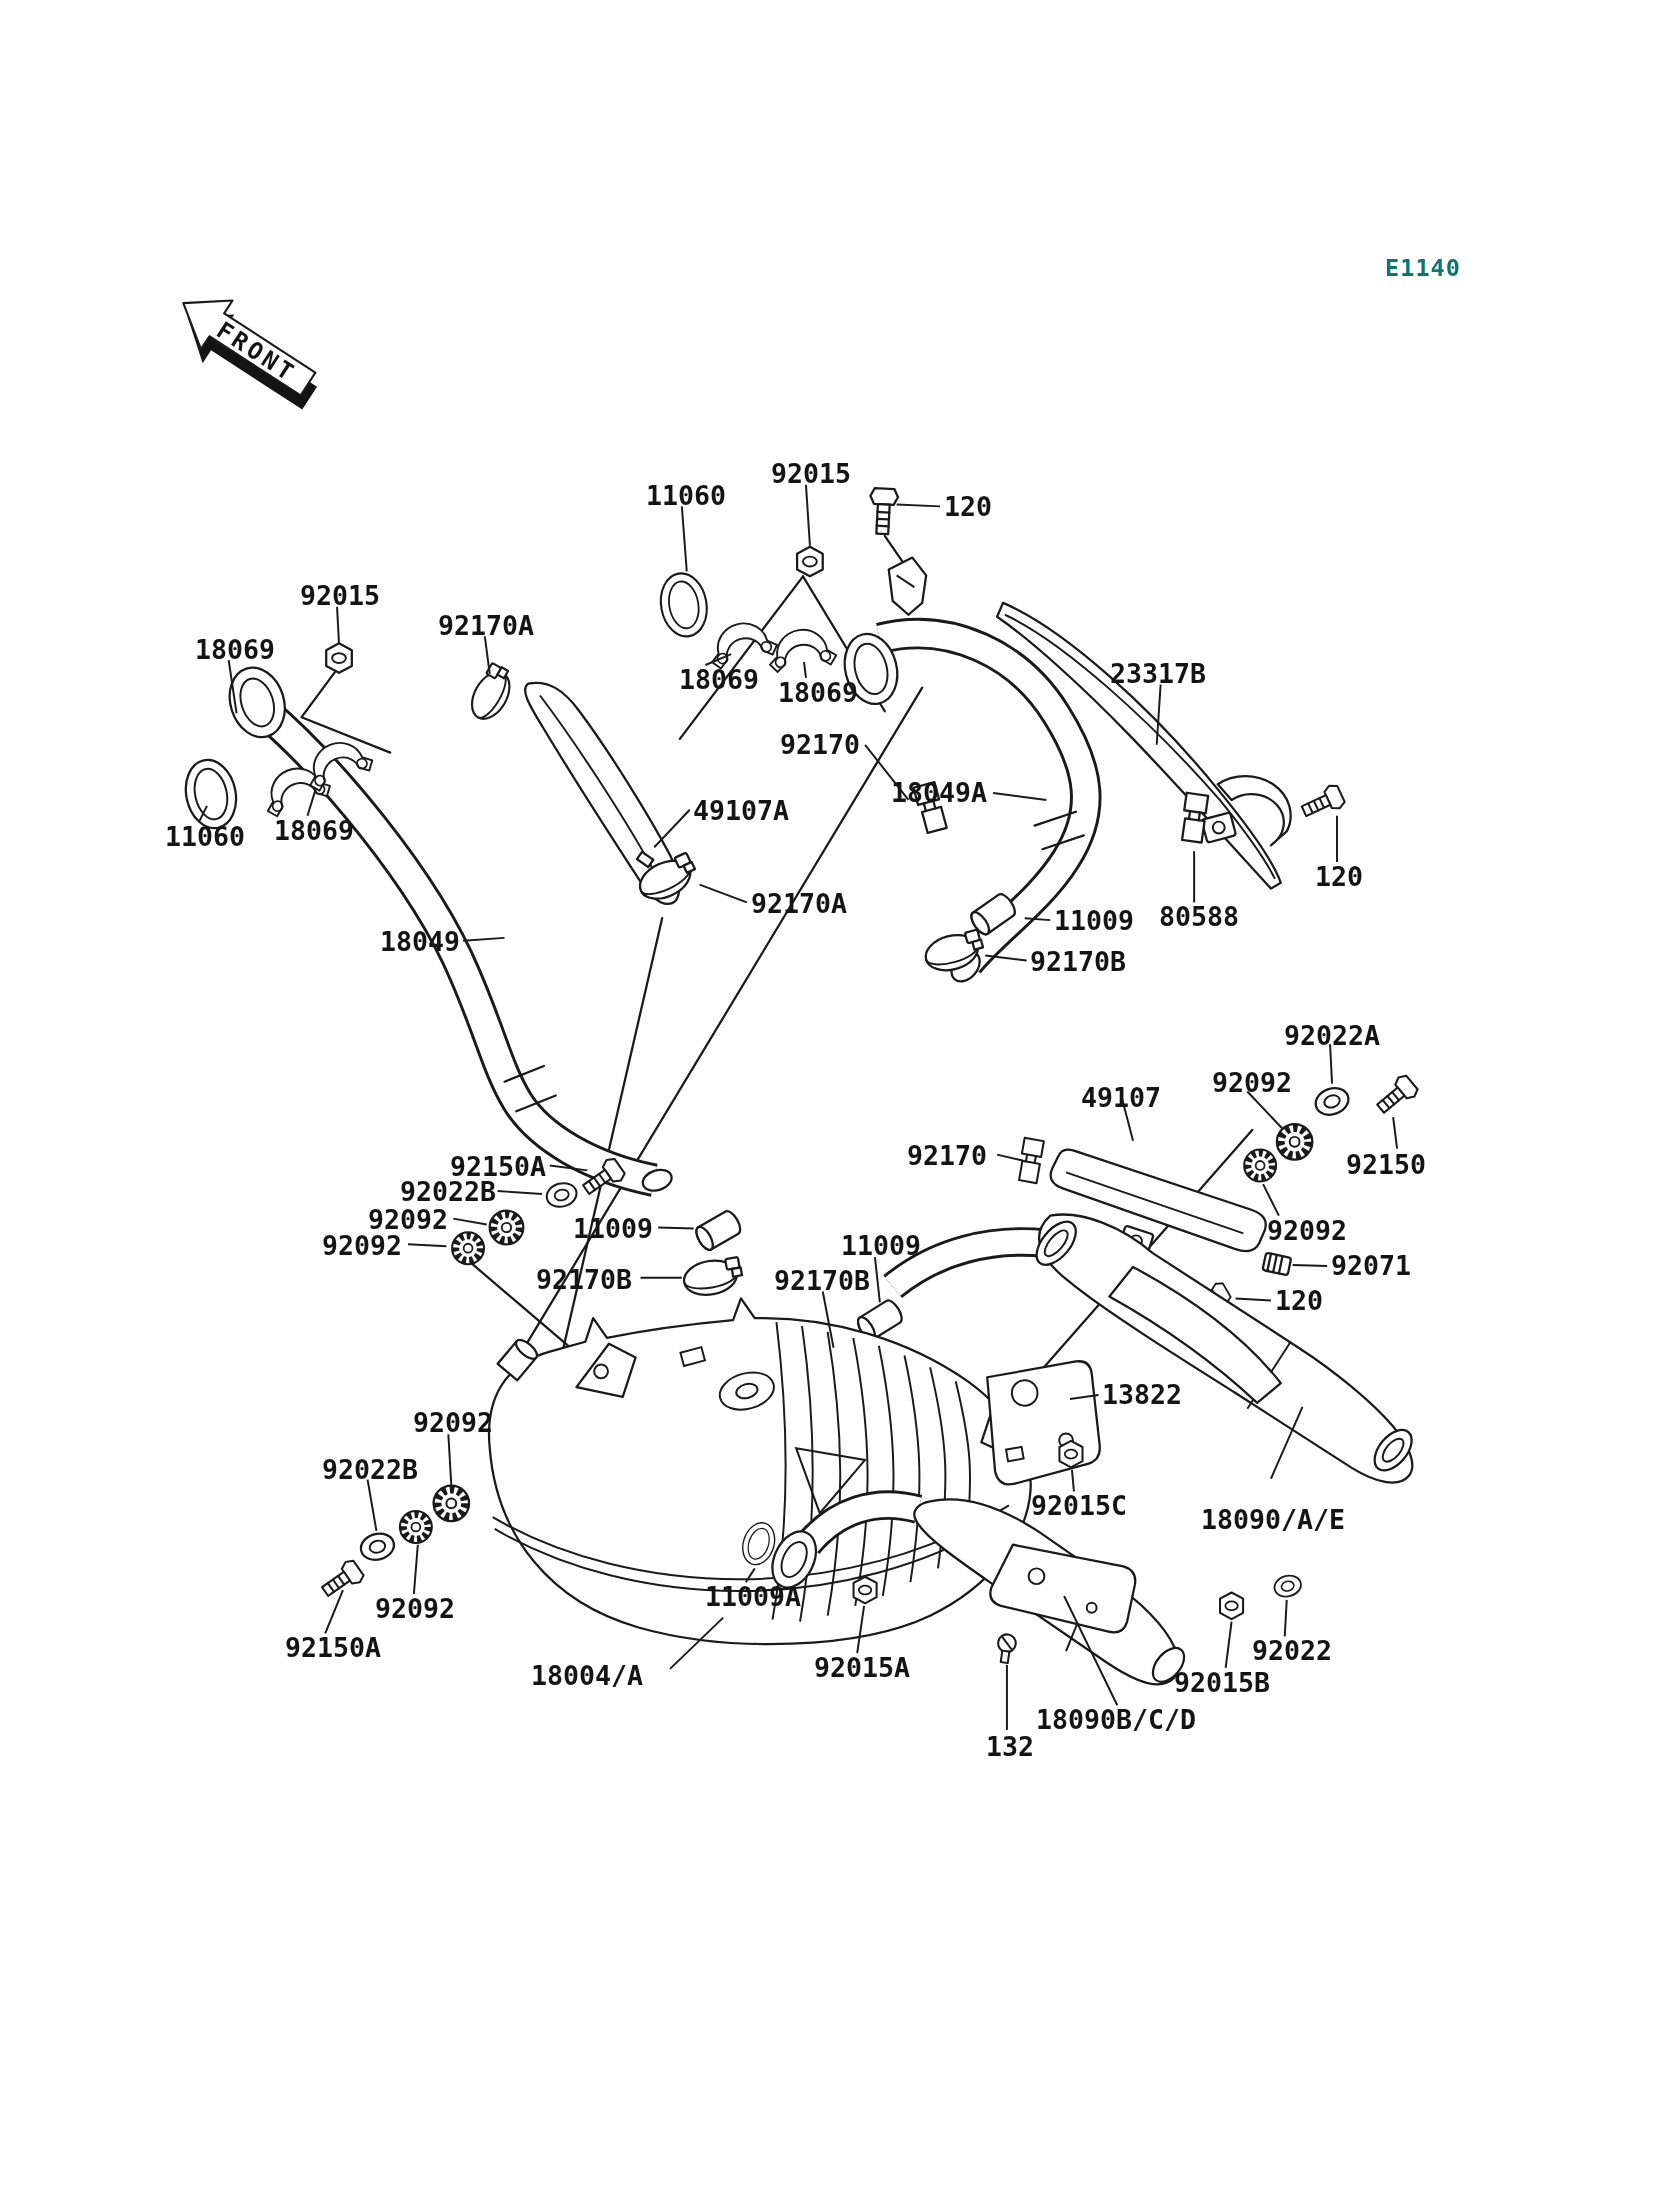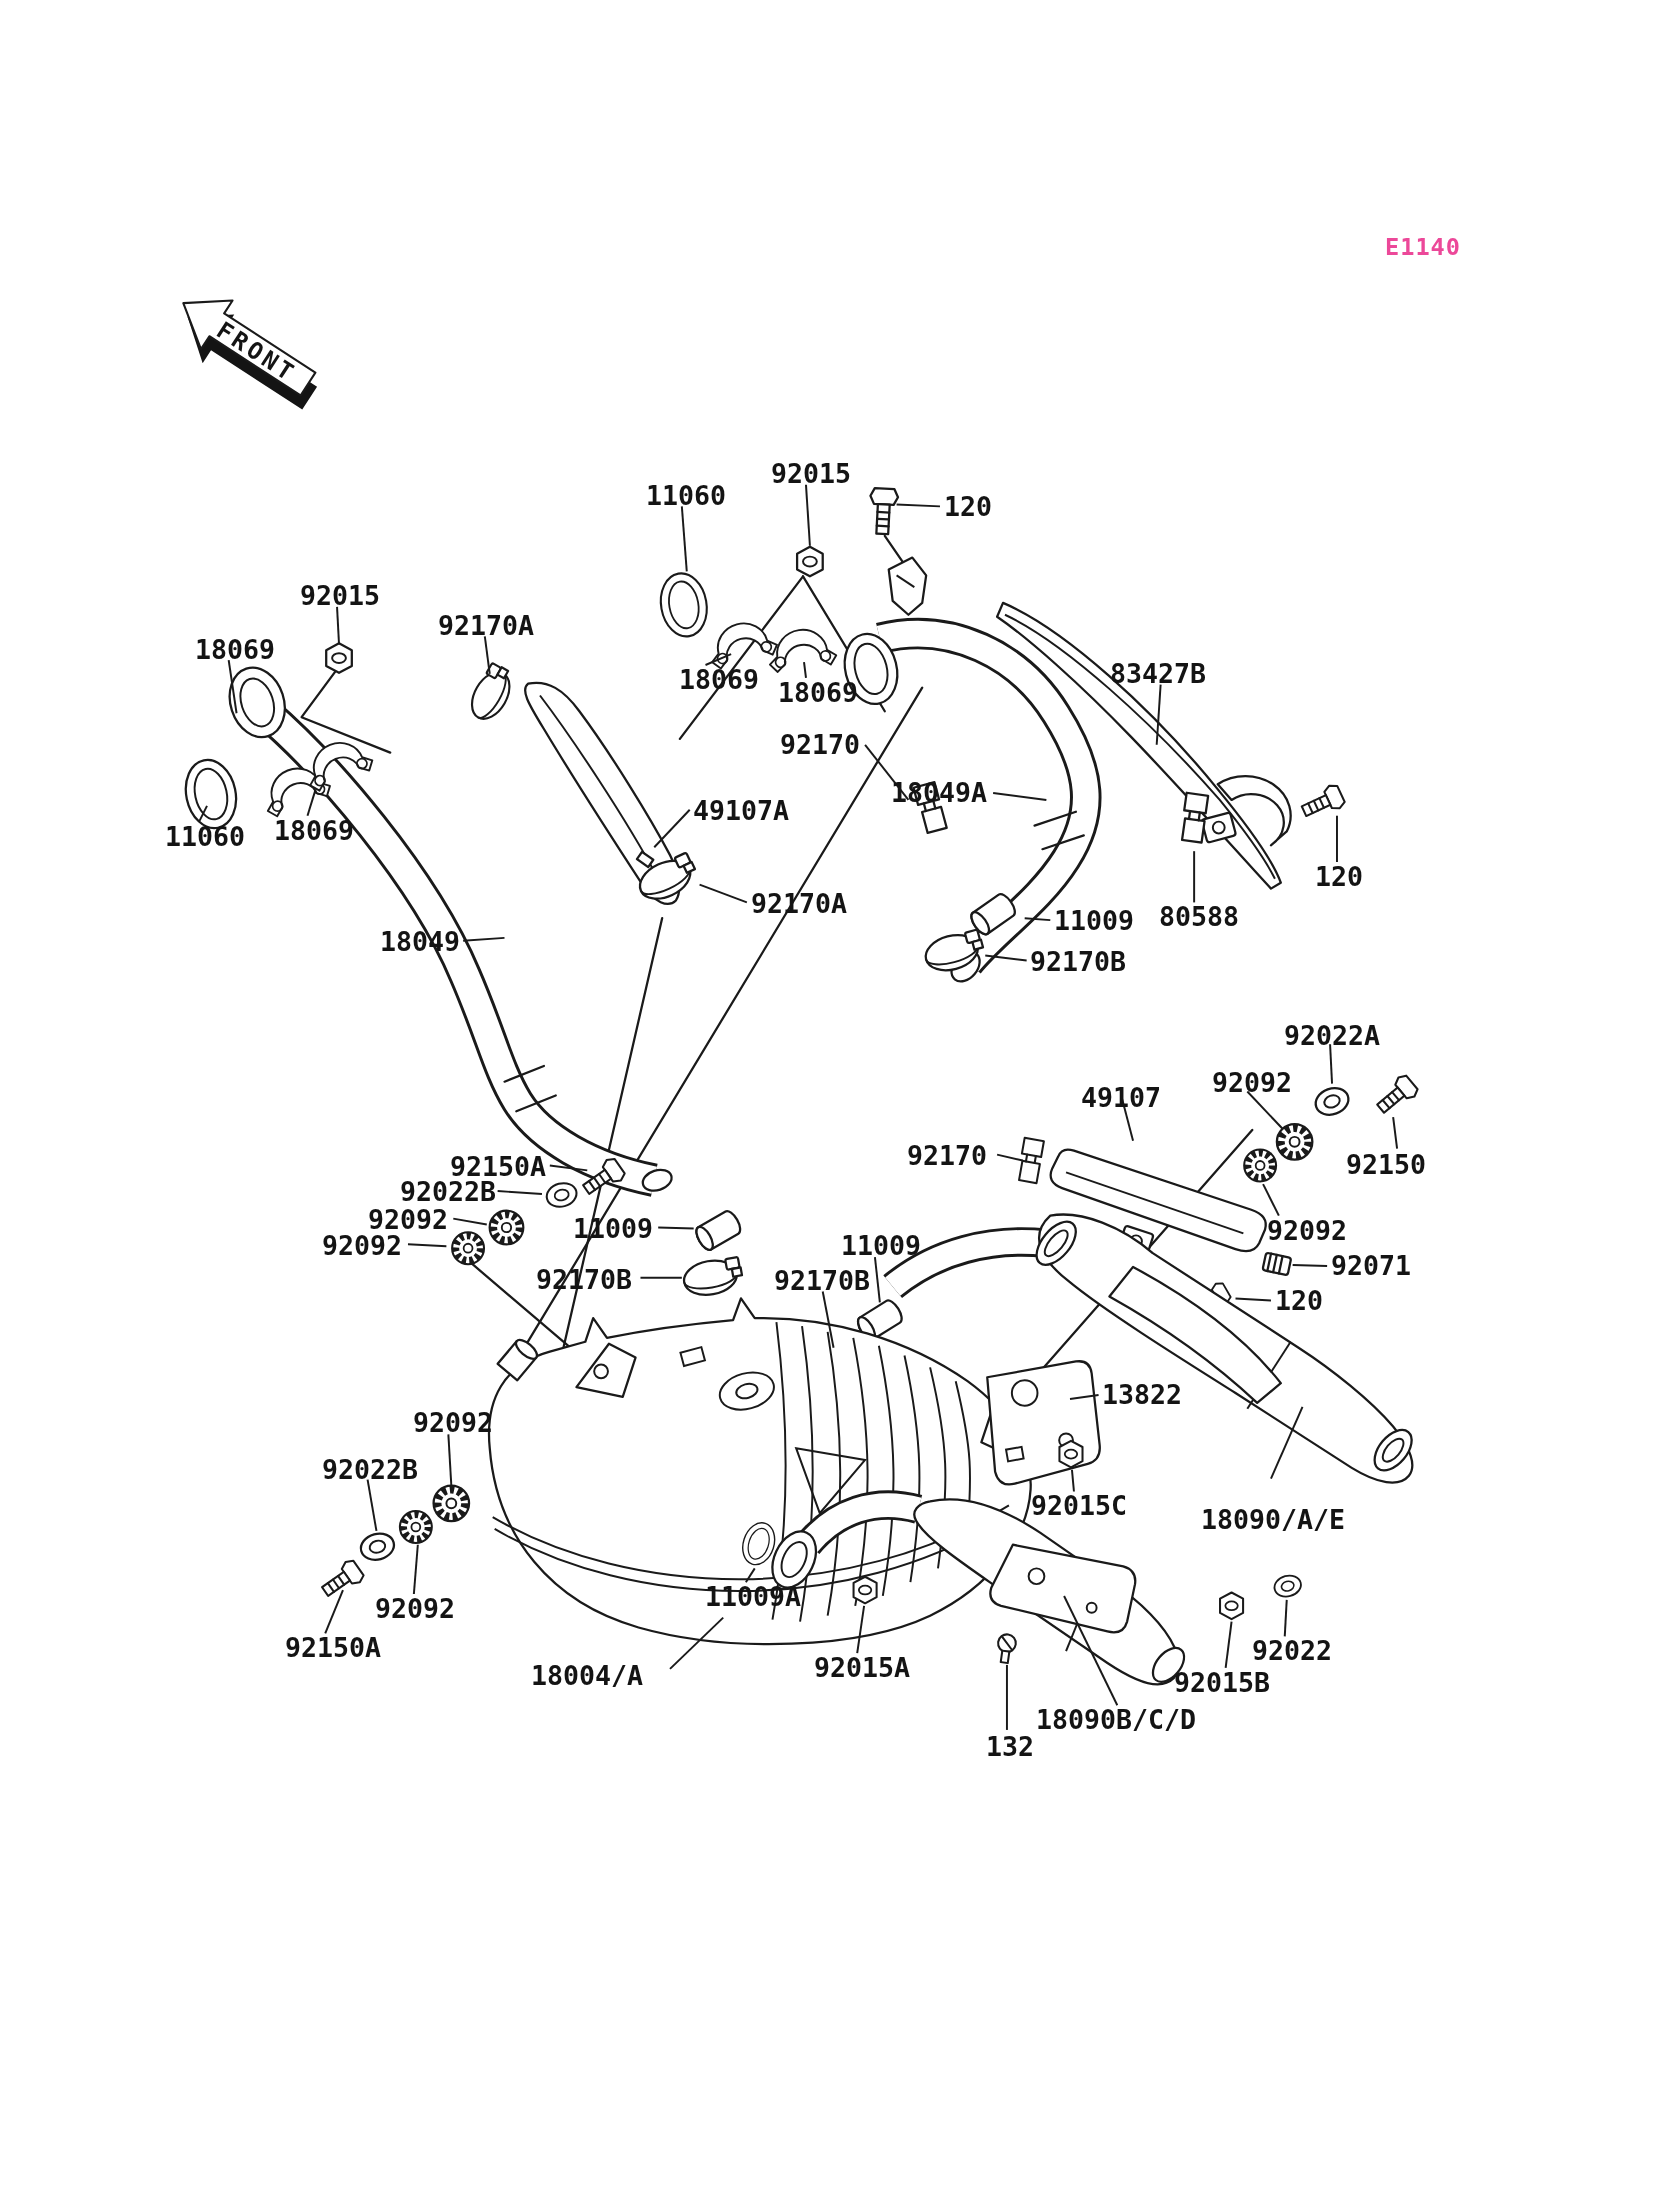--- a/index.html
+++ b/index.html
@@ -14,23 +14,23 @@
   #labels-layer{position:absolute;left:0;top:0;width:1675px;height:2150px;pointer-events:none;}
   .part-label{
     position:absolute;
     font:700 26.6px "DejaVu Sans Mono", monospace;
     color:#141414;
     white-space:nowrap;
     letter-spacing:0px;
     line-height:1;
   }
   #page-code{
-    position:absolute;left:1385px;top:233px;
+    position:absolute;left:1385px;top:254px;
     font:700 23.6px "DejaVu Sans Mono", monospace;
-    color:#ec4899;letter-spacing:1px;
+    color:#0f766e;letter-spacing:1px;
   }
   
   .ln{fill:none;stroke:#1a1a1a;stroke-width:2.3;stroke-linecap:round;stroke-linejoin:round;}
   .lnf{fill:none;stroke:#1a1a1a;stroke-width:2;}
   .fw{fill:#ffffff;stroke:#1a1a1a;stroke-width:2.3;stroke-linejoin:round;}
   .po{fill:none;stroke:#1a1a1a;}
   .pi{fill:none;stroke:#ffffff;}
   .w34{stroke-width:34}.w28{stroke-width:28}.w32{stroke-width:32}.w26{stroke-width:26}
   .w30{stroke-width:30}.w24{stroke-width:24}
   .blk{fill:#141414;stroke:none;}
@@ -322,21 +322,21 @@
 
   <div id="labels-layer">
       <div class="part-label" style="left: 771px; top: 461px;">92015</div>
       <div class="part-label" style="left: 646px; top: 483px;">11060</div>
       <div class="part-label" style="left: 944px; top: 494px;">120</div>
       <div class="part-label" style="left: 300px; top: 583px;">92015</div>
       <div class="part-label" style="left: 438px; top: 613px;">92170A</div>
       <div class="part-label" style="left: 195px; top: 637px;">18069</div>
       <div class="part-label" style="left: 679px; top: 667px;">18069</div>
       <div class="part-label" style="left: 778px; top: 680px;">18069</div>
-      <div class="part-label" style="left: 1110px; top: 661px;">83427B</div>
+      <div class="part-label" style="left: 1110px; top: 661px;">23317B</div>
       <div class="part-label" style="left: 780px; top: 732px;">92170</div>
       <div class="part-label" style="left: 891px; top: 780px;">18049A</div>
       <div class="part-label" style="left: 693px; top: 798px;">49107A</div>
       <div class="part-label" style="left: 165px; top: 824px;">11060</div>
       <div class="part-label" style="left: 274px; top: 818px;">18069</div>
       <div class="part-label" style="left: 1315px; top: 864px;">120</div>
       <div class="part-label" style="left: 1159px; top: 904px;">80588</div>
       <div class="part-label" style="left: 751px; top: 891px;">92170A</div>
       <div class="part-label" style="left: 380px; top: 929px;">18049</div>
       <div class="part-label" style="left: 1054px; top: 908px;">11009</div>

